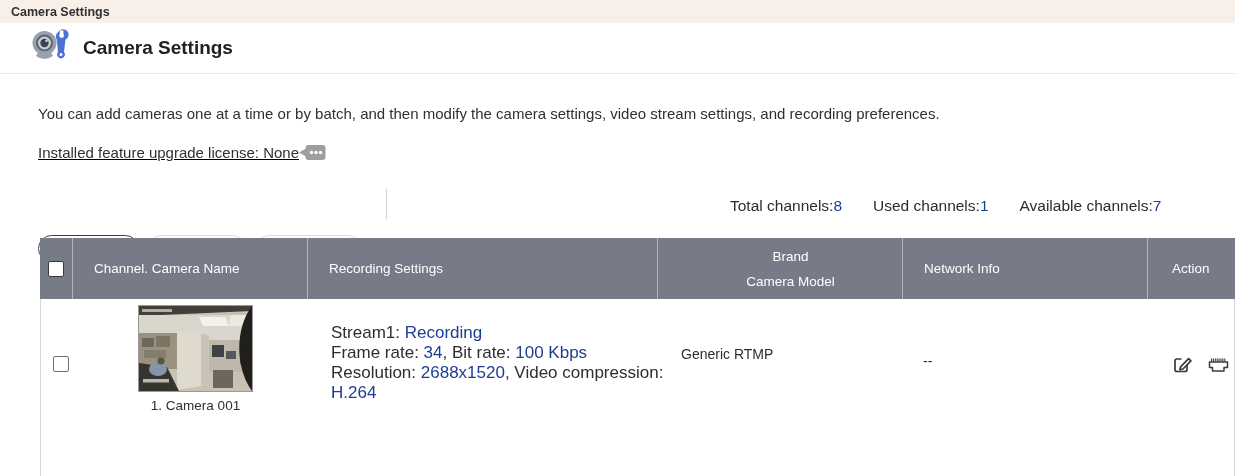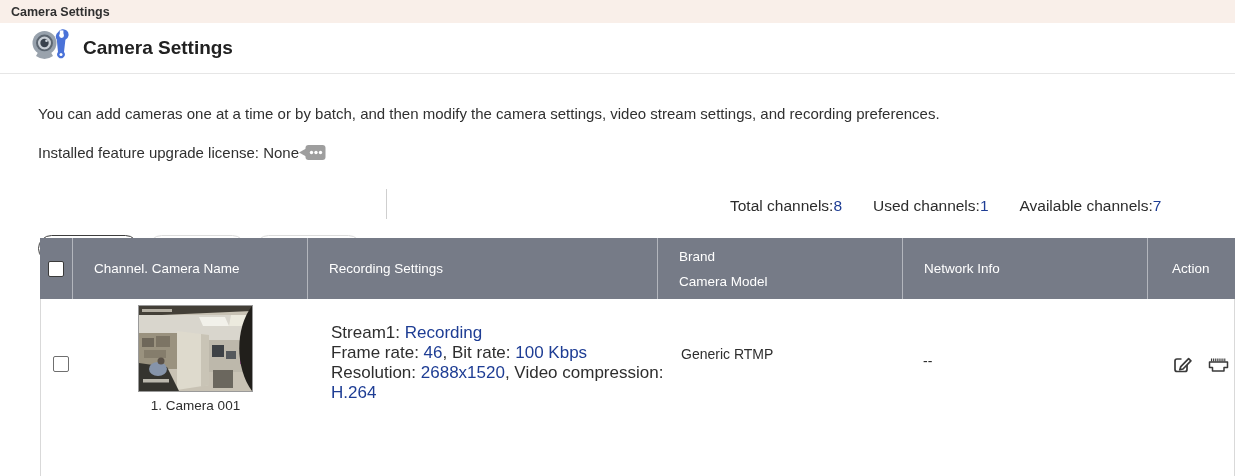--- a/index.html
+++ b/index.html
@@ -12,21 +12,21 @@
             background:#f9efe9; display:flex; align-items:center; }
   .topbar-title { margin-left:11px; font-size:12.5px; font-weight:bold; color:#303030; }
 
   
   .page-head { position:absolute; left:30px; top:27px; height:42px; display:flex; align-items:center; gap:13px; }
   .page-title { font-size:19px; font-weight:bold; color:#212121; }
   .head-rule { position:absolute; left:0; top:73px; width:1235px; height:1px; background:#e6e6e6; }
 
   
   .intro { position:absolute; left:38px; top:105px; width:1160px; font-size:15px; color:#303030; }
-  .license-row { position:absolute; left:38px; top:144px; display:flex; align-items:center; gap:0; }
+  .license-row { position:absolute; left:38px; top:144px; display:flex; align-items:center; gap:0;text-decoration:underline; }
   .license-text { font-size:15px; color:#303030; }
 
   
   .btn { position:absolute; top:191px; height:27px; border-radius:14px; background:#fff;
          font-size:14.5px; display:flex; align-items:center; justify-content:center; cursor:pointer;margin-top:44px; }
   .btn.primary { border:1.5px solid #3e3e3e; color:#1f1f1f; }
   .btn.disabled { border:1px solid #dcdcdc; color:#737373; cursor:default; }
   .btn-add { left:38px; width:101px; }
   .btn-edit { left:148px; width:98px; }
   .btn-delete { left:255px; width:107px; }
@@ -40,21 +40,21 @@
   .stat { font-size:15.5px; color:#2c2c2c; }
   .stat .num { color:#1e3d94; }
 
   
   .thead { position:absolute; left:40px; top:238px; width:1195px; height:61px; background:#767b87;
            display:flex; color:#ffffff; font-size:13.5px; }
   .th { display:flex; align-items:center; border-right:1px solid rgba(255,255,255,0.45); padding-left:21px; }
   .th.c-sel   { width:33px; justify-content:center; padding-left:0; }
   .th.c-name  { width:235px; }
   .th.c-rec   { width:350px; }
-  .th.c-brand { width:245px; flex-direction:column; align-items:flex-start; justify-content:center; gap:10px; }
+  .th.c-brand { width:245px; flex-direction:column; align-items:center; justify-content:center; gap:10px; }
   .th.c-net   { width:245px; }
   .th.c-act   { flex:1; border-right:none; padding-left:24px; }
 
   .checkbox { width:16px; height:16px; background:#fff; border:1.5px solid #6f6f6f; border-radius:2px; cursor:pointer; }
   .thead .checkbox { border:1px solid #3a3a3a; }
 
   .trow { position:absolute; left:40px; top:299px; width:1195px; height:177px; background:#fff;
           border-left:1px solid #d9d9d9; border-right:1px solid #d9d9d9; }
   .row-checkbox { position:absolute; left:12px; top:57px; }
   .thumb { position:absolute; left:97px; top:6px; width:115px; height:87px; border:1px solid #9a9a9a; cursor:pointer; }
@@ -171,21 +171,21 @@
         <rect x="74" y="64" width="20" height="18" fill="#6b675e"></rect>
         <path d="M113 0 C 96 22, 96 62, 113 85 Z" fill="#211f1b"></path>
         <rect x="3" y="3" width="30" height="3" fill="#cfcabd" opacity="0.8"></rect>
         <rect x="4" y="73" width="26" height="3.5" fill="#e8e4da" opacity="0.75"></rect>
       </svg>
     </div>
     <div class="cam-caption">1. Camera 001</div>
 
     <div class="rec">
       <div><span>Stream1: </span><span class="blue">Recording</span></div>
-      <div><span>Frame rate: </span><span class="blue">46</span><span>, Bit rate: </span><span class="blue">100 Kbps</span></div>
+      <div><span>Frame rate: </span><span class="blue">34</span><span>, Bit rate: </span><span class="blue">100 Kbps</span></div>
       <div><span>Resolution: </span><span class="blue">2688x1520</span><span>, Video compression:</span></div>
       <div><span class="blue">H.264</span></div>
     </div>
 
     <div class="brand-cell">
       <div>Generic RTMP</div>
     </div>
 
     <div class="net-cell">--</div>
 

